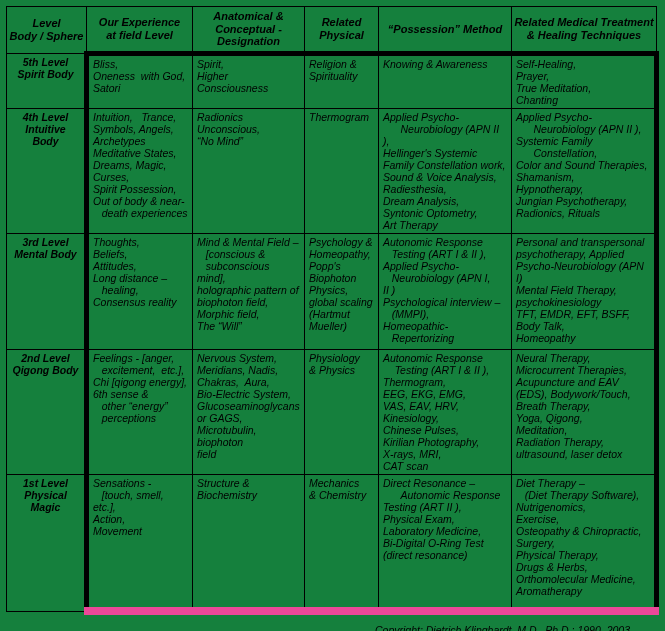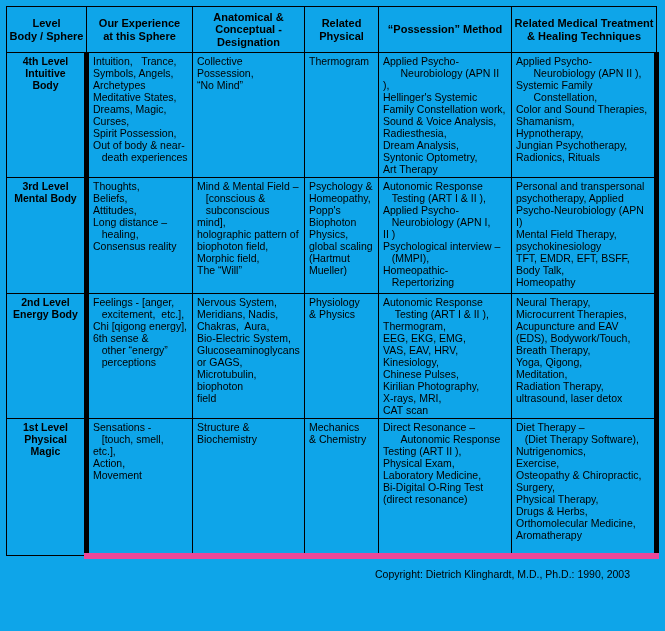--- a/index.html
+++ b/index.html
@@ -8,21 +8,22 @@
     padding: 0;
     background: #ffffff;
     width: 665px;
     font-family: "Liberation Sans", "DejaVu Sans", sans-serif;
     color: #000000;
   }
   .page {
     width: 665px;
     height: 631px;
     padding: 6px 6px 0 6px;
-    background: #0ea5e9;
+    background: #15803d;
+    font-style: italic;
   }
   table.levels {
     border-collapse: collapse;
     table-layout: fixed;
     width: 650px;
   }
   table.levels th, table.levels td {
     border: 1px solid #000000;
     vertical-align: top;
     font-size: 10.5px;
@@ -48,21 +49,21 @@
     font-size: 11px;
     line-height: 13px;
     padding-top: 12px;
   }
   
   td.data-cell { white-space: pre-wrap; }
   
   tbody td.c2 { border-left: 5px solid #000000; }
   tbody td.c6 { border-right: 5px solid #000000; }
   tbody tr.first-data td.data-cell { border-top: 5px solid #000000; }
-  tbody tr.last-data td.data-cell { border-bottom: 6px solid #ec4899; }
+  tbody tr.last-data td.data-cell { border-bottom: 8px solid #ec4899; }
   
   tr.rh  { height: 46px; }
   tr.r0  { height: 54px; }
   tr.r1  { height: 120px; }
   tr.r2  { height: 116px; }
   tr.r3  { height: 115px; }
   tr.r4  { height: 137px; }
   .copyright {
     width: 650px;
     text-align: right;
@@ -85,45 +86,61 @@
       <col style="width:112px">
       <col style="width:74px">
       <col style="width:133px">
       <col style="width:145px">
     </colgroup>
     <thead>
       <tr class="rh">
         <th>Level
 Body / Sphere</th>
         <th>Our Experience
-at this Sphere</th>
+at field Level</th>
         <th>Anatomical &amp;
 Conceptual -
 Designation</th>
         <th>Related
 Physical</th>
         <th>“Possession” Method</th>
         <th>Related Medical Treatment
 &amp; Healing Techniques</th>
       </tr>
     </thead>
     <tbody>
+      <tr class="r0 first-data">
+        <td class="level-cell">5th Level
+Spirit Body</td>
+        <td class="data-cell c2">Bliss,
+Oneness  with God,
+Satori</td>
+        <td class="data-cell">Spirit,
+Higher Consciousness</td>
+        <td class="data-cell">Religion &amp;
+Spirituality</td>
+        <td class="data-cell">Knowing &amp; Awareness</td>
+        <td class="data-cell c6">Self-Healing,
+Prayer,
+True Meditation,
+Chanting</td>
+      </tr>
       <tr class="r1">
         <td class="level-cell">4th Level
 Intuitive Body</td>
         <td class="data-cell c2">Intuition,   Trance,
 Symbols, Angels,
 Archetypes
 Meditative States,
 Dreams, Magic,
 Curses,
 Spirit Possession,
 Out of body &amp; near-
    death experiences</td>
-        <td class="data-cell">Collective Possession,
+        <td class="data-cell">Radionics Unconscious,
 “No Mind”</td>
         <td class="data-cell">Thermogram</td>
         <td class="data-cell">Applied Psycho-
       Neurobiology (APN II ),
 Hellinger's Systemic
 Family Constellation work,
 Sound &amp; Voice Analysis,
 Radiesthesia,
 Dream Analysis,
 Syntonic Optometry,
@@ -175,21 +192,21 @@
 psychotherapy, Applied
 Psycho-Neurobiology (APN I)
 Mental Field Therapy,
 psychokinesiology
 TFT, EMDR, EFT, BSFF,
 Body Talk,
 Homeopathy</td>
       </tr>
       <tr class="r3">
         <td class="level-cell">2nd Level
-Energy Body</td>
+Qigong Body</td>
         <td class="data-cell c2">Feelings - [anger,
    excitement,  etc.],
 Chi [qigong energy],
 6th sense &amp;
    other “energy”
    perceptions</td>
         <td class="data-cell">Nervous System,
 Meridians, Nadis,
 Chakras,  Aura,
 Bio-Electric System,

